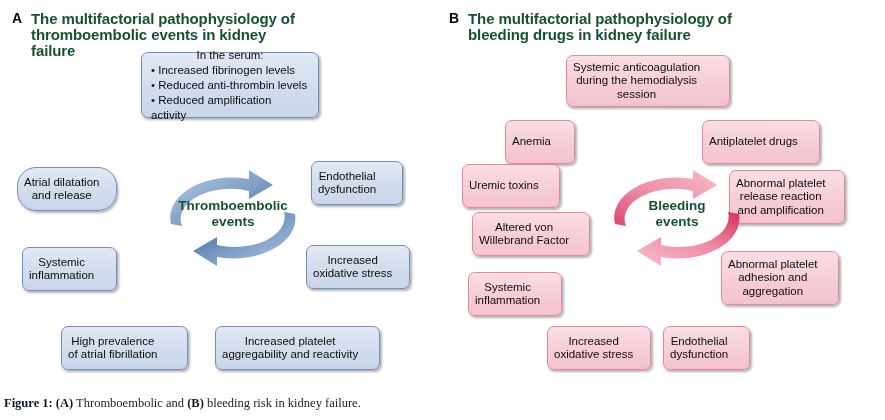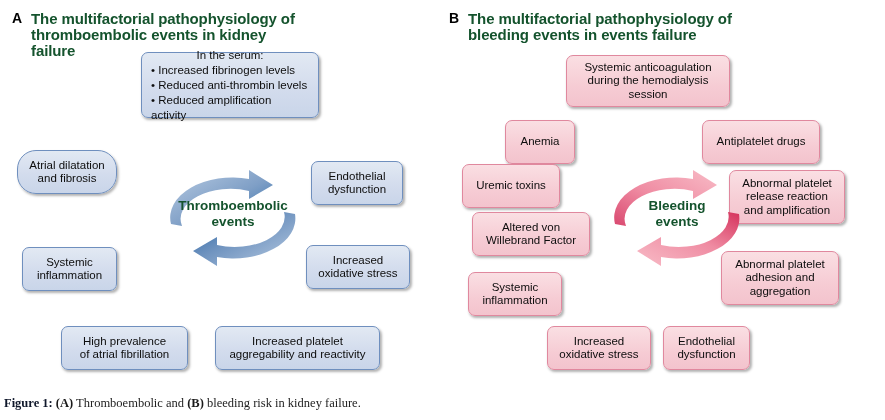--- a/index.html
+++ b/index.html
@@ -35,21 +35,21 @@
     font-size: 14px;
     color: #000;
   }
 
   
   .node {
     position: absolute;
     box-sizing: border-box;
     display: flex;
     align-items: center;
-    justify-content: center;
+    justify-content: flex-start;
     text-align: center;
     border-radius: 7px;
     font-size: 11.5px;
     line-height: 13.5px;
     color: #0d0d0d;
     padding: 21px 6px;
     box-shadow: 1.5px 2px 2.5px rgba(0,0,0,0.30);
   }
   .node span { display: block; }
 
@@ -145,24 +145,24 @@
       <path d="M8,56 A62,40 0 0 1 86,11 L86,2 L110,17 L86,31 L86,23 A50,30 0 0 0 19,58 Z" fill="url(#gradA1)"></path>
 
       <path d="M132,46 A62,40 0 0 1 54,89 L54,98 L30,83 L54,69 L54,77 A50,30 0 0 0 121,44 Z" fill="url(#gradA2)"></path>
     </svg>
     <div class="cycle-label" style="top:30px;">
       <div>Thromboembolic</div>
       <div>events</div>
     </div>
   </div>
 
-  <div class="node blue" style="left:17px; top:150px; width:100px; height:42px;border-radius:19px;">
+  <div class="node blue" style="left:17px; top:167px; width:100px; height:42px;border-radius:19px;">
     <div>
       <span>Atrial dilatation</span>
-      <span>and fibrosis</span>
+      <span>and release</span>
     </div>
   </div>
 
   <div class="node blue" style="left:22px; top:247px; width:95px; height:42px;">
     <div>
       <span>Systemic</span>
       <span>inflammation</span>
     </div>
   </div>
 
@@ -190,21 +190,21 @@
   <div class="node blue" style="left:215px; top:326px; width:165px; height:38px;">
     <div>
       <span>Increased platelet</span>
       <span>aggregability and reactivity</span>
     </div>
   </div>
 
   <div class="panel-letter" style="left:449px; top:10px;">B</div>
   <div class="panel-title" style="left:468px; top:11px; width:290px;">
     <div>The multifactorial pathophysiology of</div>
-    <div>bleeding events in events failure</div>
+    <div>bleeding drugs in kidney failure</div>
   </div>
 
   <div class="node pink" style="left:566px; top:55px; width:164px; height:52px;">
     <div>
       <span>Systemic anticoagulation</span>
       <span>during the hemodialysis</span>
       <span>session</span>
     </div>
   </div>
 

